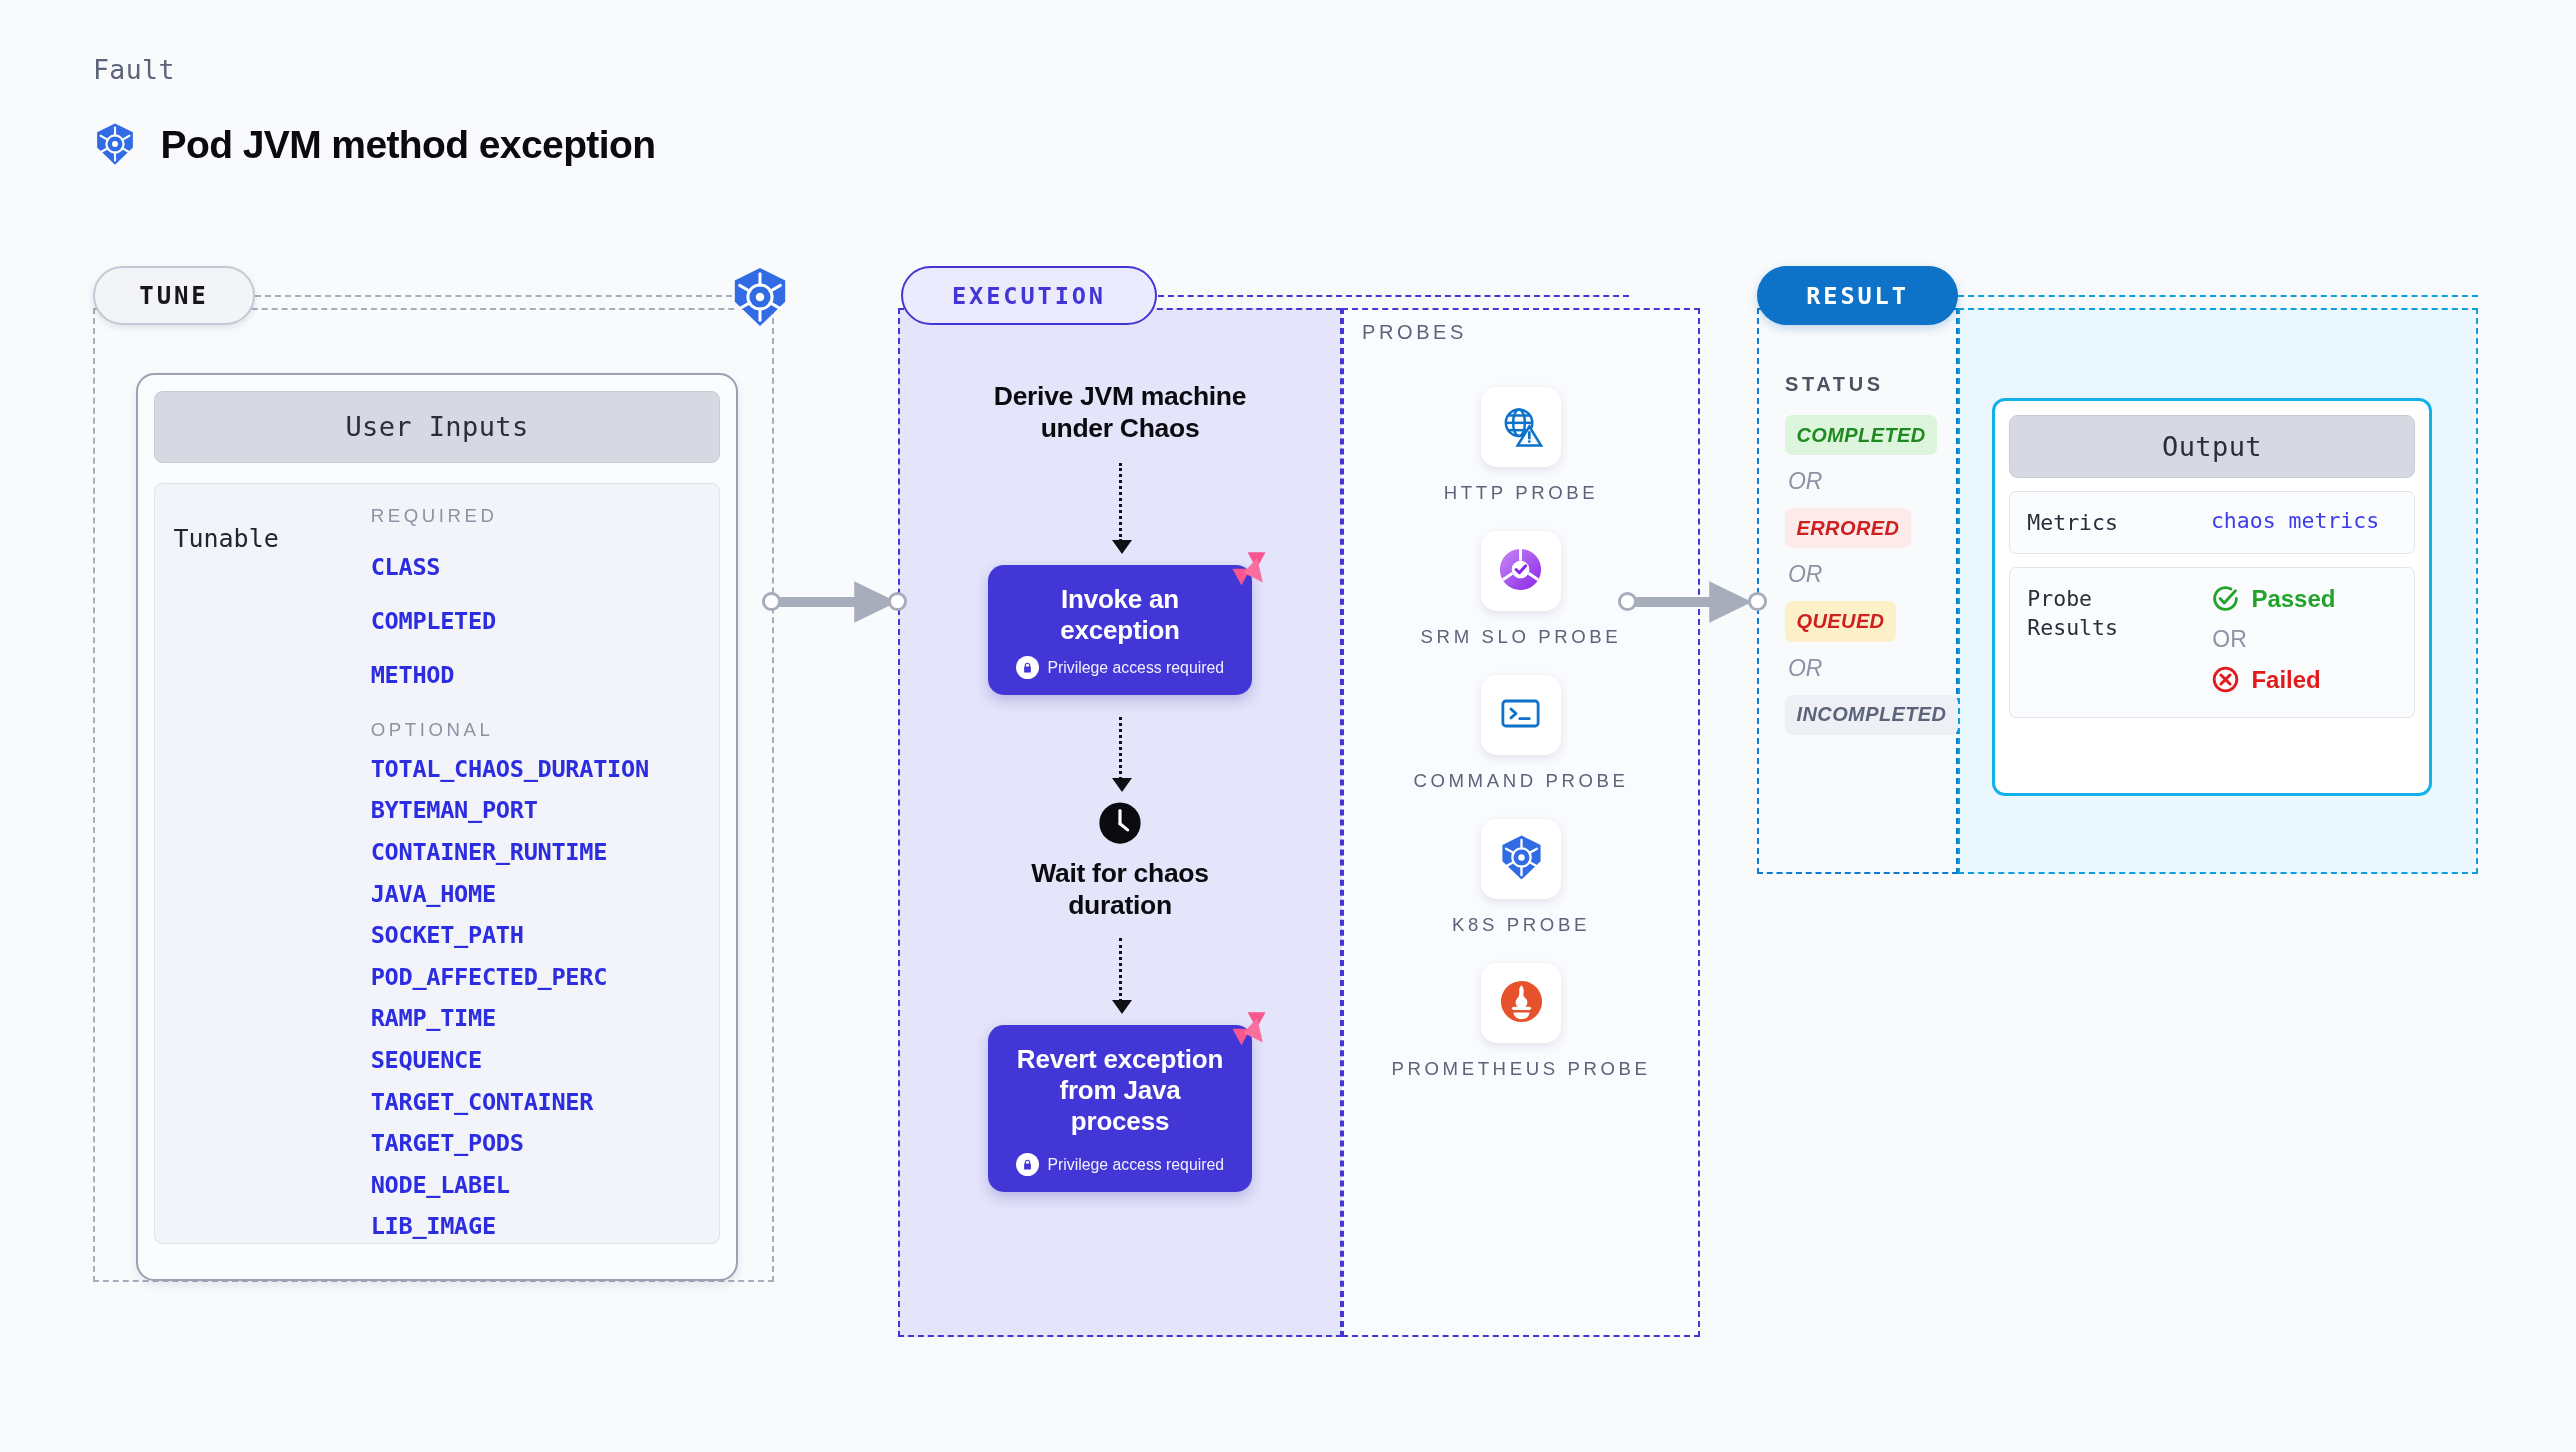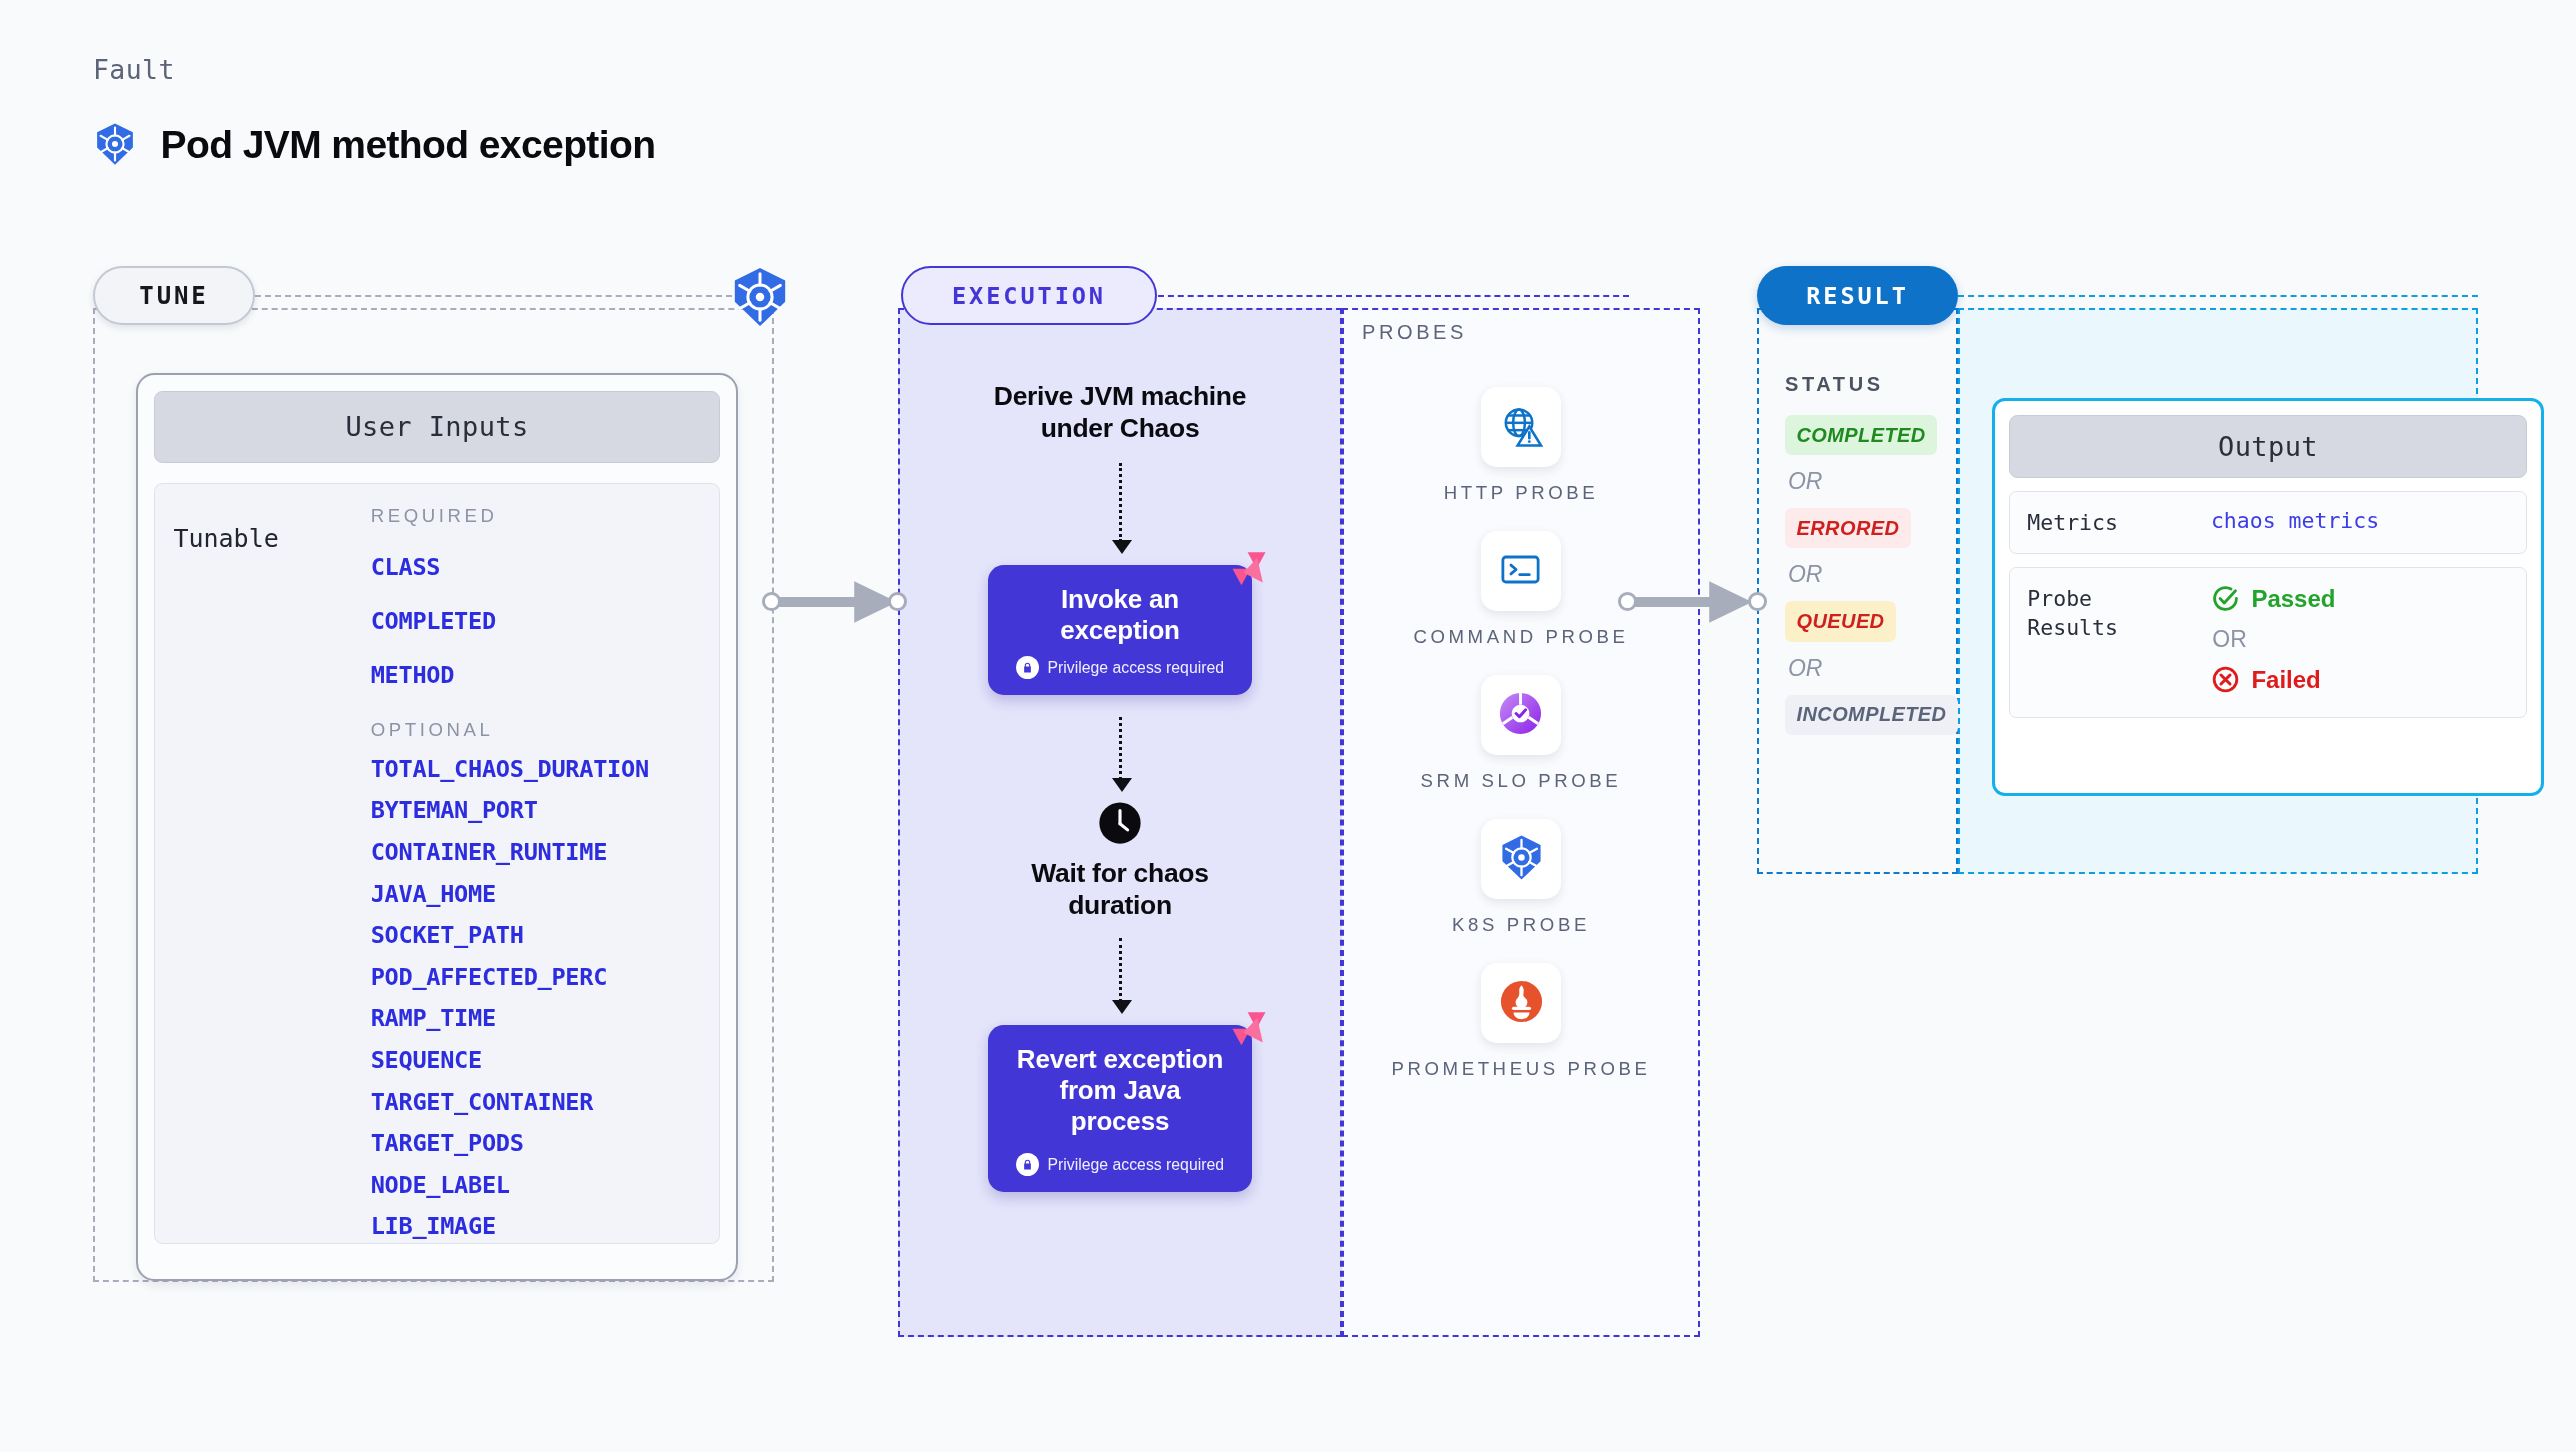--- a/index.html
+++ b/index.html
@@ -196,21 +196,21 @@
     font-size: 23px; color: #8b93a4; margin: 13px 0 13px 2.9px;
     font-family: "Liberation Sans", sans-serif;
   }
 
   
   #output-stage {
     left: 1958px; top: 308px; width: 520px; height: 566px;
     border-color: #0d9fe0; background: #eaf8fd;
   }
   #output-card {
-    position: absolute; left: 1992px; top: 398px; width: 552px; height: 398px;
+    position: absolute; left: 1992px; top: 398px; width: 440px; height: 398px;
     background: #fff; border: 3.6px solid #13b0ea; border-radius: 13px;
     padding: 14.3px;
   }
   .out-row {
     margin-top: 13px; border: 1.4px solid #e0e3ea; border-radius: 7.2px;
     background: #fbfcfe; padding: 15.8px 17px; display: flex; gap: 18.6px;
   }
   .out-key {
     font-family: "DejaVu Sans Mono", monospace; font-size: 21.5px;
     color: #2a2d3a; line-height: 1.35; flex: 0 0 165px;
@@ -393,49 +393,49 @@
         </svg>
       </span>
     </div>
     <div class="probe-name">HTTP PROBE</div>
   </div>
 
   <div class="probe-item">
     <div class="probe-tile">
       <span>
         <svg width="47" height="47" viewBox="0 0 64 64" aria-hidden="true">
-          <rect x="8" y="15" width="48" height="34" rx="4" fill="none" stroke="#0d72c8" stroke-width="3.8"></rect>
-          <path d="M19 26 L26 32 L19 38" fill="none" stroke="#0d72c8" stroke-width="3.8" stroke-linecap="round" stroke-linejoin="round"></path>
-          <path d="M31 39 H44" stroke="#0d72c8" stroke-width="3.8" stroke-linecap="round"></path>
-        </svg>
-      </span>
-    </div>
-    <div class="probe-name">COMMAND PROBE</div>
-  </div>
-
-  <div class="probe-item">
-    <div class="probe-tile">
-      <span>
-        <svg width="47" height="47" viewBox="0 0 64 64" aria-hidden="true">
           <defs>
             <linearGradient id="slograd" x1="0" y1="0" x2="1" y2="1">
               <stop offset="0%" stop-color="#c78bf5"></stop>
                 <stop offset="100%" stop-color="#8b22e8"></stop>
             </linearGradient>
           </defs>
           <path d="M32 4 A28 28 0 1 1 31.9 4 Z M32 20 A12 12 0 1 0 32.1 20 Z" fill="url(#slograd)" fill-rule="evenodd"></path>
           <path d="M32 4 V20" stroke="#fff" stroke-width="4"></path>
           <path d="M8 46 L21 37" stroke="#fff" stroke-width="4"></path>
           <path d="M56 46 L43 37" stroke="#fff" stroke-width="4"></path>
           <circle cx="32" cy="32" r="11" fill="#fff"></circle>
           <path d="M26 32 L30.5 36.5 L39 27" fill="none" stroke="#8b22e8" stroke-width="4" stroke-linecap="round" stroke-linejoin="round"></path>
         </svg>
       </span>
     </div>
     <div class="probe-name">SRM SLO PROBE</div>
+  </div>
+
+  <div class="probe-item">
+    <div class="probe-tile">
+      <span>
+        <svg width="47" height="47" viewBox="0 0 64 64" aria-hidden="true">
+          <rect x="8" y="15" width="48" height="34" rx="4" fill="none" stroke="#0d72c8" stroke-width="3.8"></rect>
+          <path d="M19 26 L26 32 L19 38" fill="none" stroke="#0d72c8" stroke-width="3.8" stroke-linecap="round" stroke-linejoin="round"></path>
+          <path d="M31 39 H44" stroke="#0d72c8" stroke-width="3.8" stroke-linecap="round"></path>
+        </svg>
+      </span>
+    </div>
+    <div class="probe-name">COMMAND PROBE</div>
   </div>
 
   <div class="probe-item">
     <div class="probe-tile">
       <span>
         <svg width="47" height="47" viewBox="0 0 64 64" aria-hidden="true">
           <path d="M32 2 58 15 v22 L32 62 L6 37 V15 Z" fill="#326ce5"></path>
           <g stroke="#fff" stroke-width="3.1" fill="none" stroke-linecap="round">
             <circle cx="32" cy="32" r="12.5"></circle>
             <circle cx="32" cy="32" r="4.4" fill="#fff" stroke="none"></circle>

